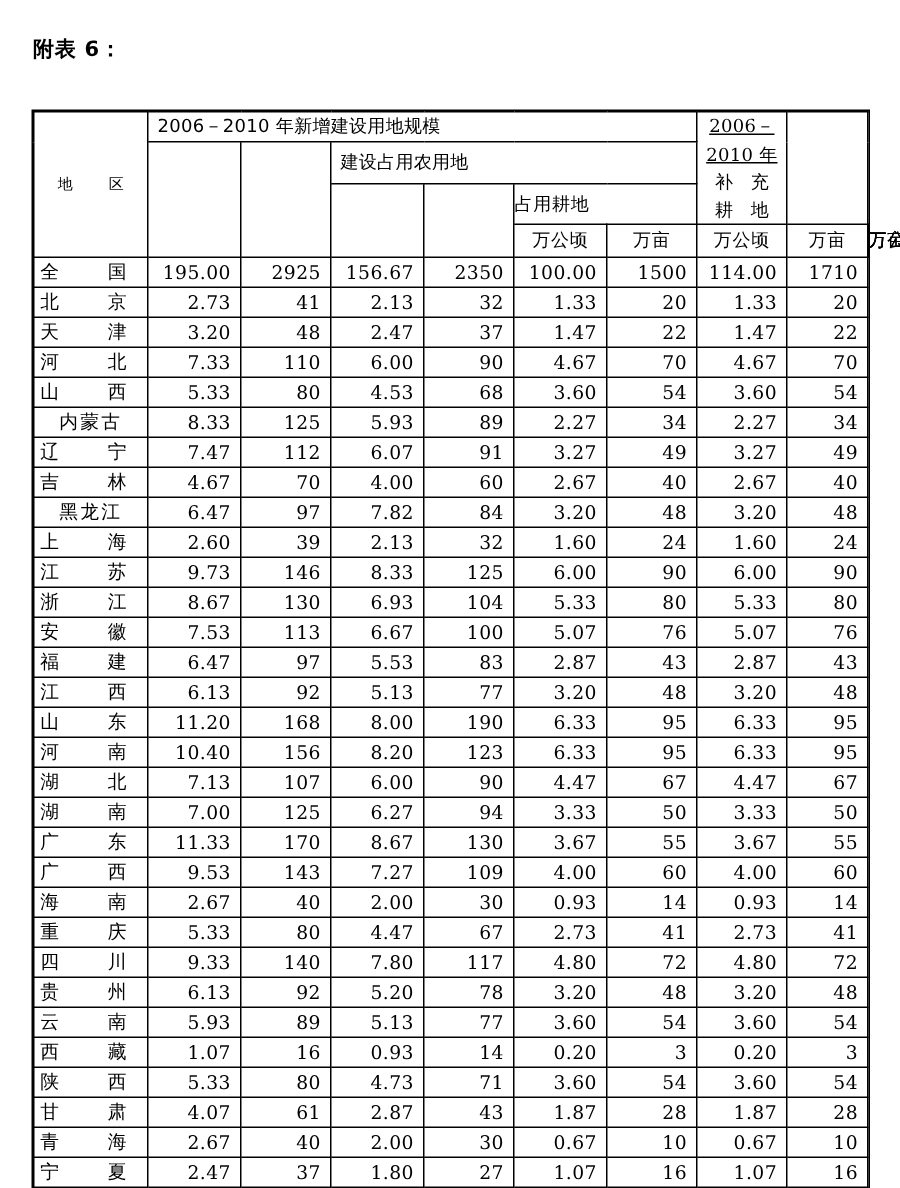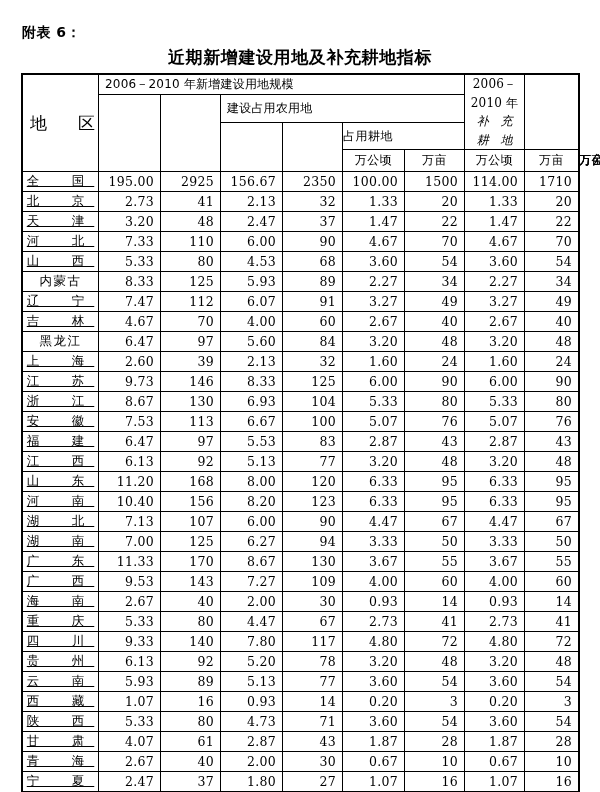--- a/index.html
+++ b/index.html
@@ -84,67 +84,66 @@
     padding-left: 6px !important;
     font-family: "DejaVu Sans", "Liberation Sans", sans-serif;
     font-weight: bold;
     font-size: 12px;
     letter-spacing: 0.2px;
   }
   .hd-center {
     text-align: left;
   }
   .hd-region {
-    font-size: 17px;
+    font-size: 10px;
     letter-spacing: 7px;
     padding-left: 7px !important;
   }
   .hd-unit {
     height: 21px;
     font-size: 12px;
     letter-spacing: 0.5px;
   }
   .hd-right {
     font-size: 12px;
     line-height: 1.55;
     text-align: center;
     white-space: normal;
   }
-  .hd-right .l1 { letter-spacing: 0.2px; display: block; }
-  .hd-right .l2 { letter-spacing: 4px; display: block; padding-left: 4px; font-style: italic; }
+  .hd-right .l1 { letter-spacing: 0.2px; display: block; text-decoration: underline; }
+  .hd-right .l2 { letter-spacing: 4px; display: block; padding-left: 4px; }
 
   
   .region {
     text-align: center;
     font-size: 12.5px;
     font-family: "DejaVu Sans", "Liberation Sans", sans-serif;
     letter-spacing: 0.2px;
     white-space: nowrap;
     height: 19px;
   }
-  .region-2 { letter-spacing: 10px; padding-left: 10px; text-decoration: underline; }
+  .region-2 { letter-spacing: 10px; padding-left: 10px; }
   .region-3 { letter-spacing: 1.5px; }
   .num {
     text-align: right;
     padding-right: 6px !important;
     font-family: "DejaVu Serif", "Liberation Serif", serif;
     font-size: 12.5px;
     letter-spacing: 0.3px;
     height: 19px;
     white-space: nowrap;
   }
 </style>
 </head>
 <body>
 
 <div id="page">
 
   <div id="sheet-label">附表 6：</div>
 
-  <div id="table-title">近期新增建设用地及补充耕地指标</div>
 
   <table id="land-table">
     <colgroup>
       <col style="width:76px">
       <col style="width:62px">
       <col style="width:60px">
       <col style="width:62px">
       <col style="width:60px">
       <col style="width:62px">
       <col style="width:60px">
@@ -275,21 +274,21 @@
           <td class="num">60</td>
           <td class="num">2.67</td>
           <td class="num">40</td>
           <td class="num">2.67</td>
           <td class="num">40</td>
         </tr>
         <tr>
           <td class="region region-3">黑龙江</td>
           <td class="num">6.47</td>
           <td class="num">97</td>
-          <td class="num">5.60</td>
+          <td class="num">7.82</td>
           <td class="num">84</td>
           <td class="num">3.20</td>
           <td class="num">48</td>
           <td class="num">3.20</td>
           <td class="num">48</td>
         </tr>
         <tr>
           <td class="region region-2">上　海</td>
           <td class="num">2.60</td>
           <td class="num">39</td>
@@ -353,21 +352,21 @@
           <td class="num">3.20</td>
           <td class="num">48</td>
           <td class="num">3.20</td>
           <td class="num">48</td>
         </tr>
         <tr>
           <td class="region region-2">山　东</td>
           <td class="num">11.20</td>
           <td class="num">168</td>
           <td class="num">8.00</td>
-          <td class="num">120</td>
+          <td class="num">190</td>
           <td class="num">6.33</td>
           <td class="num">95</td>
           <td class="num">6.33</td>
           <td class="num">95</td>
         </tr>
         <tr>
           <td class="region region-2">河　南</td>
           <td class="num">10.40</td>
           <td class="num">156</td>
           <td class="num">8.20</td>

